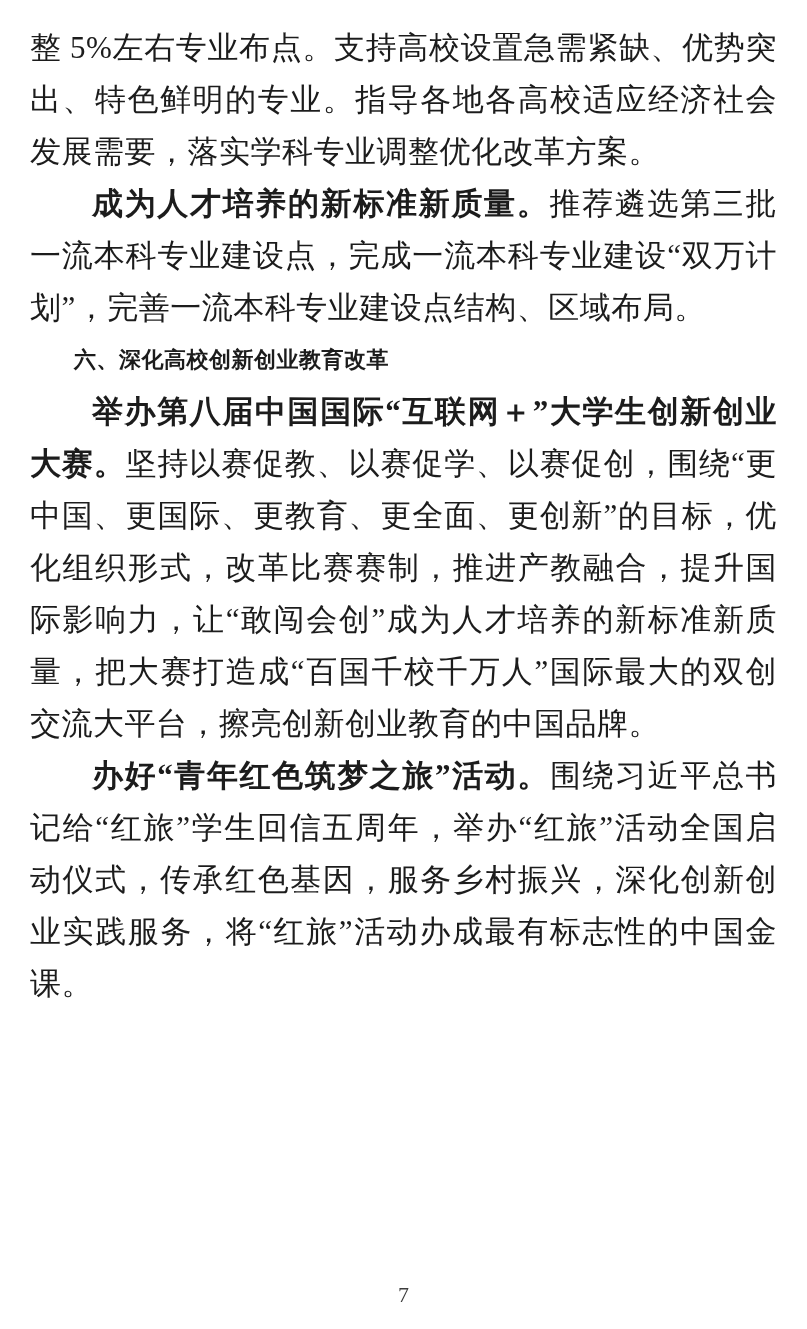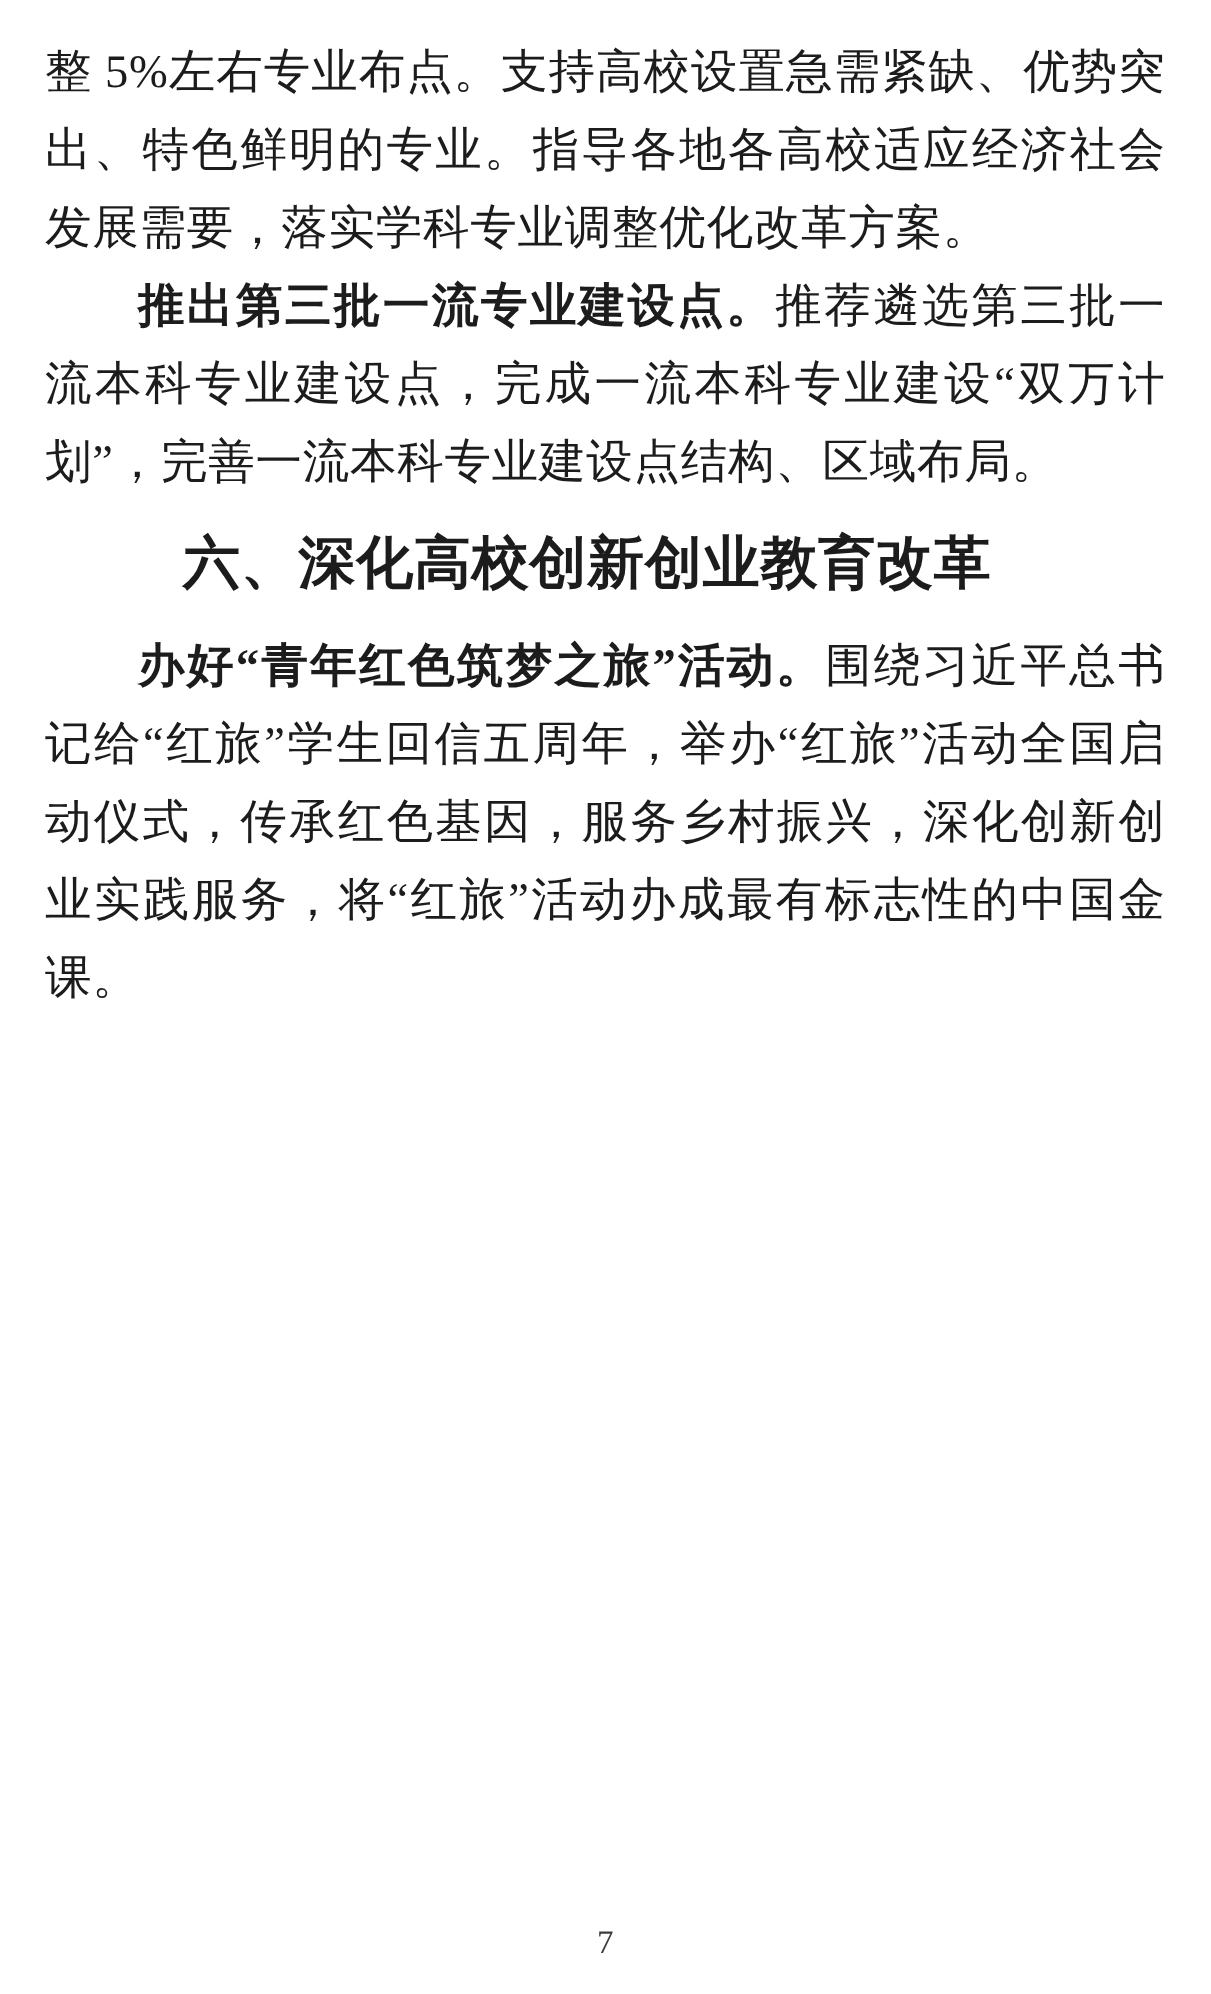--- a/index.html
+++ b/index.html
@@ -27,22 +27,22 @@
     text-indent: 2em;
     letter-spacing: 0.5px;
   }
   .para.no-indent {
     text-indent: 0;
   }
   .lead {
     font-weight: bold;
   }
   .heading {
-    margin: 16px;
-    font-size: 38px;
+    margin: 0;
+    font-size: 22px;
     line-height: 52px;
     font-weight: bold;
     font-family: "Liberation Sans", "DejaVu Sans", sans-serif;
     text-indent: 2em;
     letter-spacing: 0.5px;
   }
   .page-number {
     position: absolute;
     left: 0;
     right: 0;
@@ -54,24 +54,25 @@
     font-family: "Liberation Serif", "DejaVu Serif", serif;
   }
 </style>
 </head>
 <body>
 
 <div class="page">
 
   <p class="para no-indent"><span>整 5%左右专业布点。支持高校设置急需紧缺、优势突出、特色鲜明的专业。指导各地各高校适应经济社会发展需要，落实学科专业调整优化改革方案。</span></p>
 
-  <p class="para"><span class="lead">推出第三批一流专业建设点。</span><span>推荐遴选第三批一流本科专业建设点，完成一流本科专业建设“双万计划”，完善一流本科专业建设点结构、区域布局。</span></p>
+  <p class="para"><span class="lead">成为人才培养的新标准新质量。</span><span>推荐遴选第三批一流本科专业建设点，完成一流本科专业建设“双万计划”，完善一流本科专业建设点结构、区域布局。</span></p>
 
 
   <h2 class="heading">六、深化高校创新创业教育改革</h2>
 
 
+  <p class="para"><span class="lead">举办第八届中国国际“互联网＋”大学生创新创业大赛。</span><span>坚持以赛促教、以赛促学、以赛促创，围绕“更中国、更国际、更教育、更全面、更创新”的目标，优化组织形式，改革比赛赛制，推进产教融合，提升国际影响力，让“敢闯会创”成为人才培养的新标准新质量，把大赛打造成“百国千校千万人”国际最大的双创交流大平台，擦亮创新创业教育的中国品牌。</span></p>
 
   <p class="para"><span class="lead">办好“青年红色筑梦之旅”活动。</span><span>围绕习近平总书记给“红旅”学生回信五周年，举办“红旅”活动全国启动仪式，传承红色基因，服务乡村振兴，深化创新创业实践服务，将“红旅”活动办成最有标志性的中国金课。</span></p>
 
   <div class="page-number">7</div>
 
 </div>
 
 </body></html>

